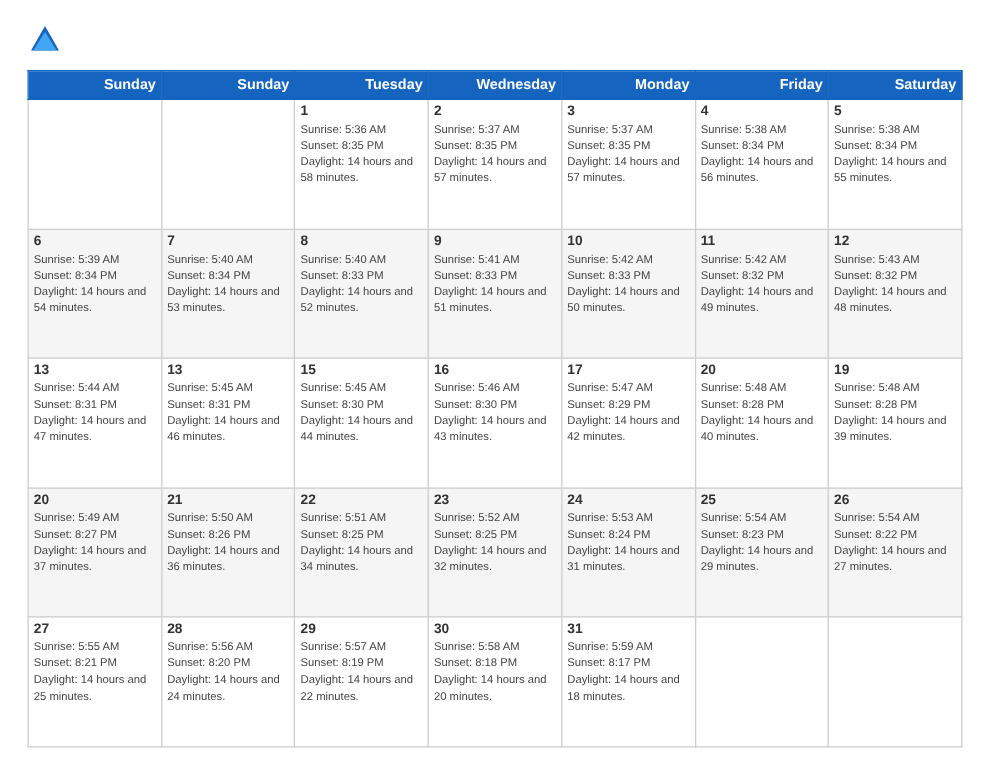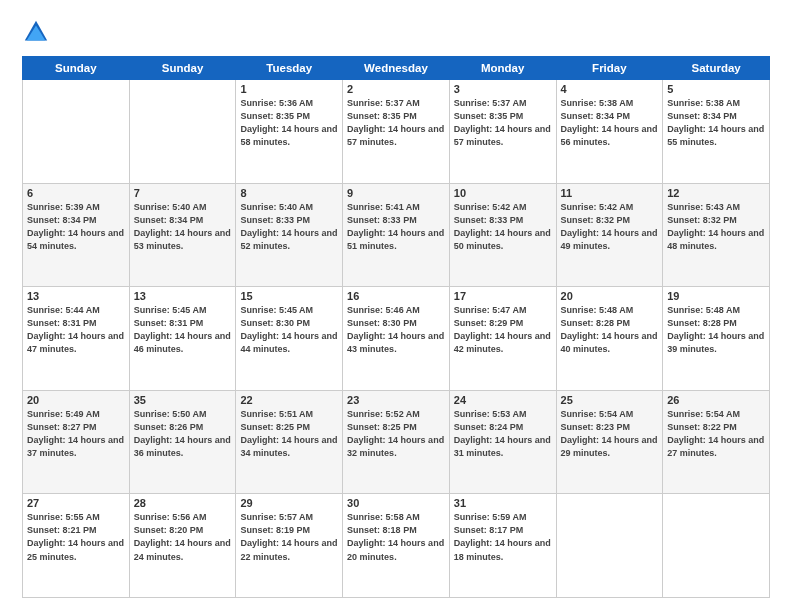--- a/index.html
+++ b/index.html
@@ -66,21 +66,21 @@
       border-collapse: collapse;
       width: 100%;
       table-layout: fixed;
     }
     .calendar th {
       background: #1565c0;
       color: #fff;
       font-size: 11.5px;
       font-weight: bold;
       padding: 5px 4px;
-      text-align: center;
+      text-align: right;
       border: 1px solid #1565c0;
     }
     .calendar td {
       vertical-align: top;
       border: 1px solid #ccc;
       padding: 3px 4px;
       font-size: 9.5px;
       color: #333;
       height: 88px;
     }
@@ -94,21 +94,20 @@
       font-size: 11px;
       font-weight: bold;
       color: #333;
       display: block;
       margin-bottom: 2px;
     }
     .day-info {
       font-size: 9px;
       color: #444;
       line-height: 1.45;
-      font-weight: bold;
     }
   </style>
 </head>
 <body>
 
 <div class="page">
   <div class="header">
     <div class="logo">
       <svg class="logo-icon" viewBox="0 0 30 30" xmlns="http://www.w3.org/2000/svg">
         <polygon points="15,3 27,24 3,24" fill="#1565c0"></polygon>
@@ -221,21 +220,21 @@
             <span class="day-number">19</span>
             <div class="day-info">Sunrise: 5:48 AM<br>Sunset: 8:28 PM<br>Daylight: 14 hours and 39 minutes.</div>
           </td>
         </tr>
         <tr>
           <td>
             <span class="day-number">20</span>
             <div class="day-info">Sunrise: 5:49 AM<br>Sunset: 8:27 PM<br>Daylight: 14 hours and 37 minutes.</div>
           </td>
           <td>
-            <span class="day-number">35</span>
+            <span class="day-number">21</span>
             <div class="day-info">Sunrise: 5:50 AM<br>Sunset: 8:26 PM<br>Daylight: 14 hours and 36 minutes.</div>
           </td>
           <td>
             <span class="day-number">22</span>
             <div class="day-info">Sunrise: 5:51 AM<br>Sunset: 8:25 PM<br>Daylight: 14 hours and 34 minutes.</div>
           </td>
           <td>
             <span class="day-number">23</span>
             <div class="day-info">Sunrise: 5:52 AM<br>Sunset: 8:25 PM<br>Daylight: 14 hours and 32 minutes.</div>
           </td>

